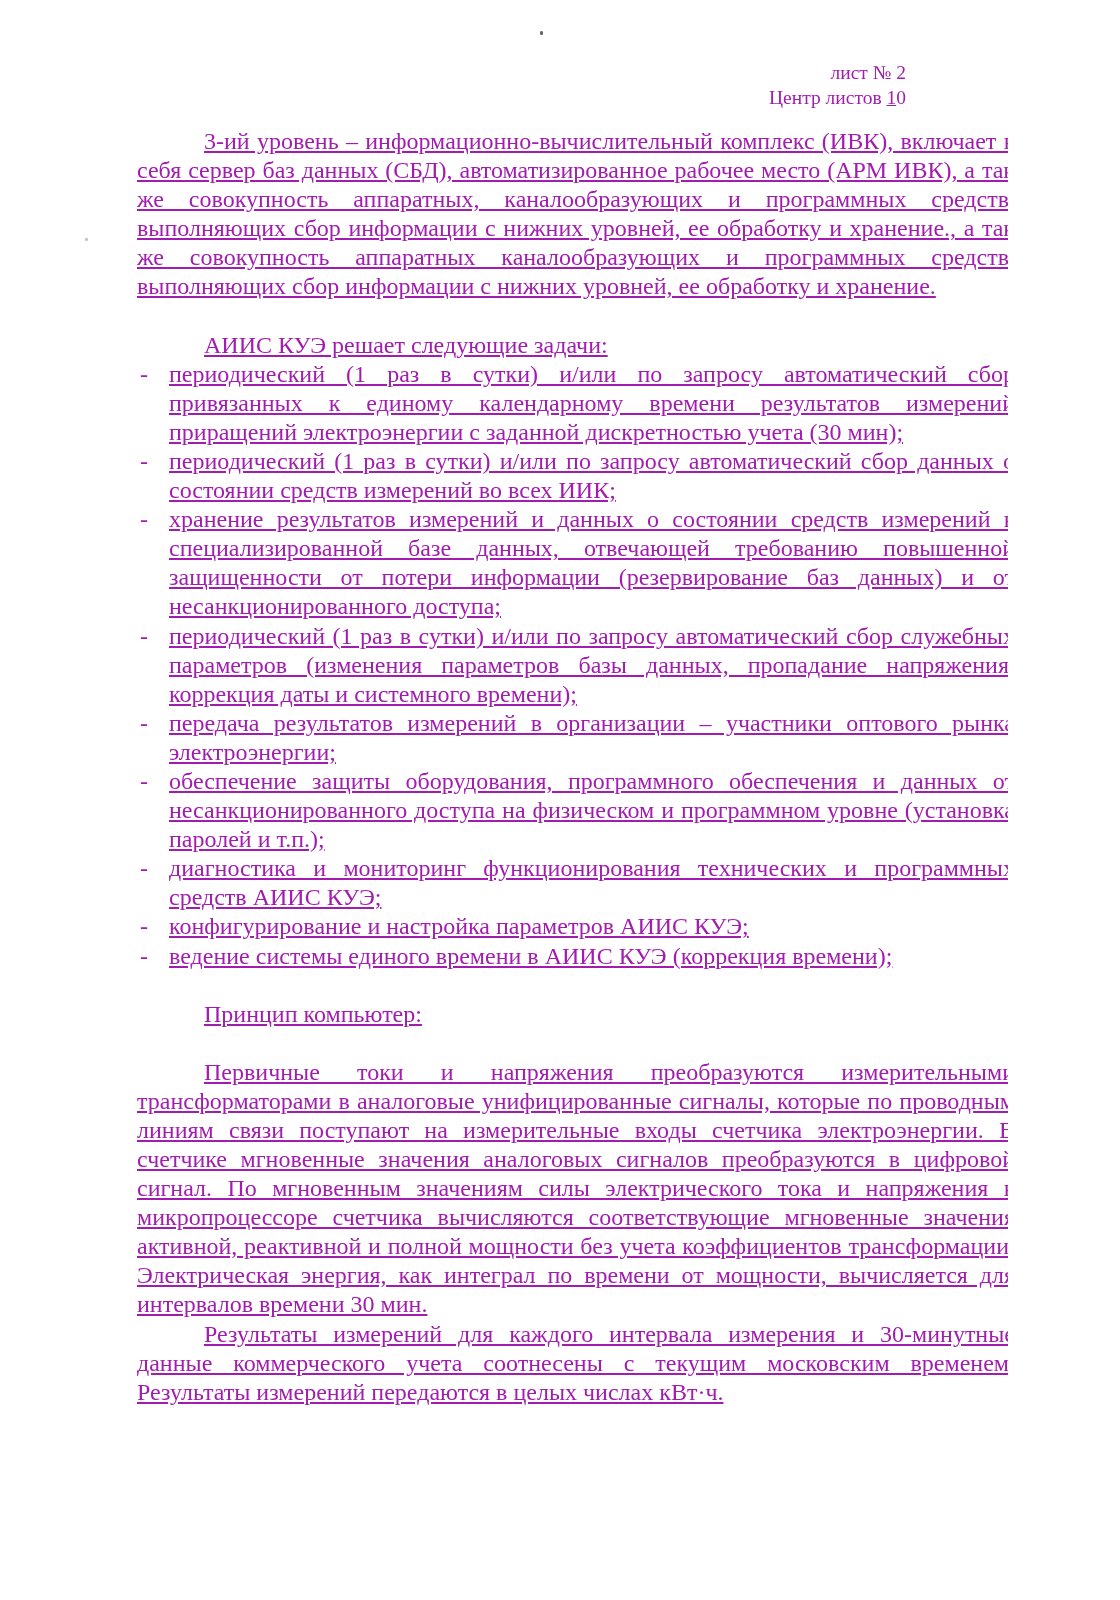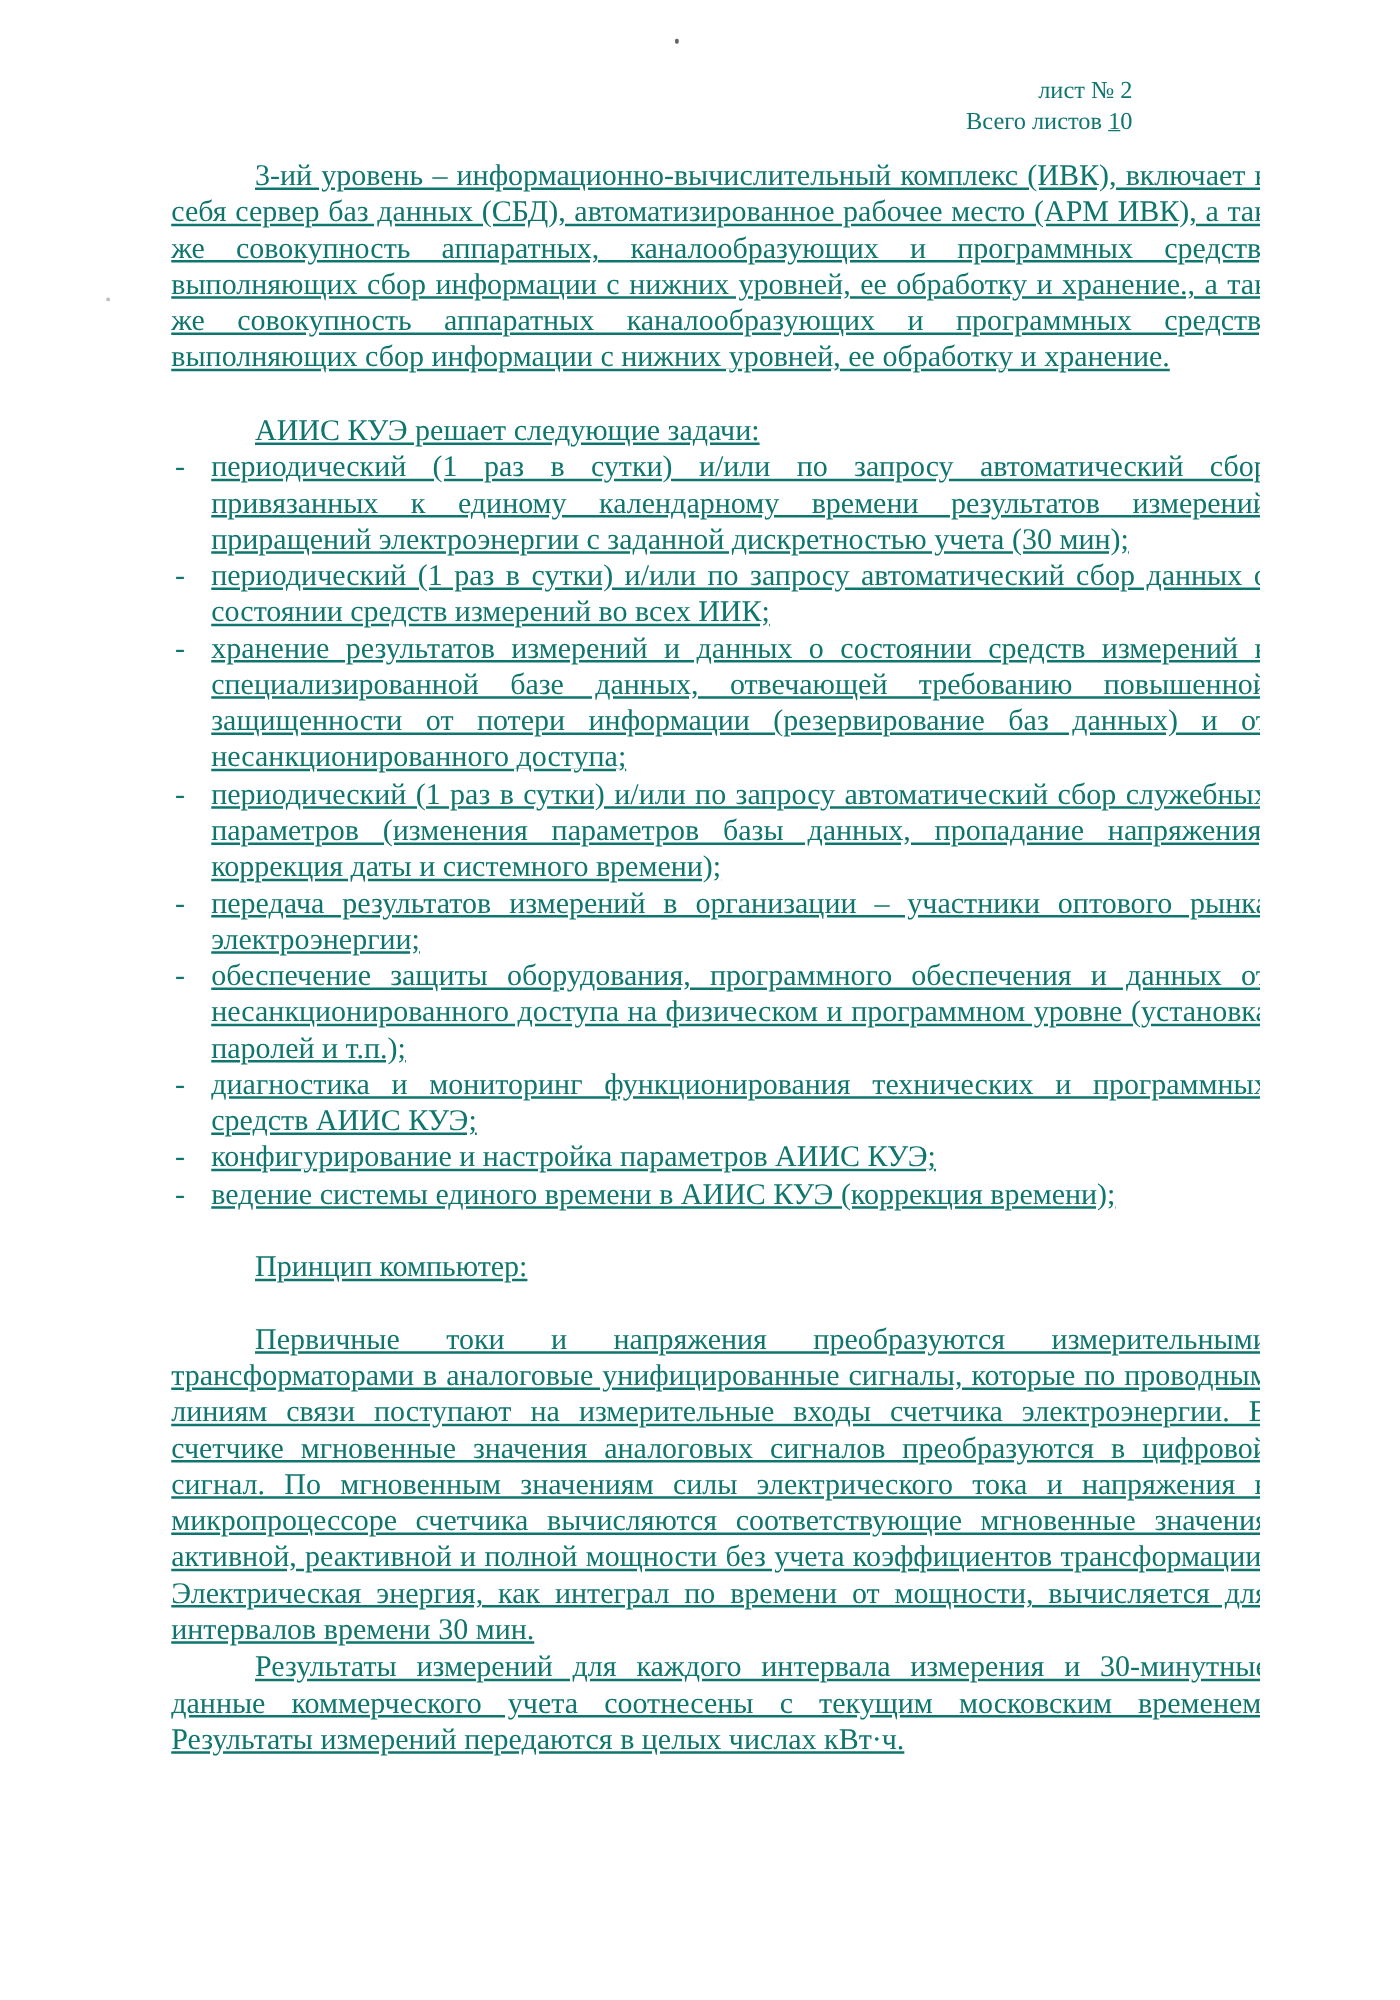--- a/index.html
+++ b/index.html
@@ -8,21 +8,21 @@
     padding: 0;
     background: #ffffff;
   }
   .page {
     position: relative;
     width: 1008px;
     height: 1600px;
     background: #ffffff;
     overflow: hidden;
     font-family: "Liberation Serif", "DejaVu Serif", serif;
-    color: #0f766e;
+    color: #a21caf;
     -webkit-font-smoothing: none;
   }
 
   
   .page-header {
     position: absolute;
     top: 60px;
     right: 102px;
     text-align: right;
     font-size: 19.5px;
@@ -89,21 +89,21 @@
 </head>
 <body>
 
 <div class="page">
 
   <div class="speck s1"></div>
   <div class="speck s2"></div>
 
   <div class="page-header">
     <span class="hdr-line">лист № 2</span>
-    <span class="hdr-line"><span>Всего листов </span><span class="underline-digit">1</span><span>0</span></span>
+    <span class="hdr-line"><span>Центр листов </span><span class="underline-digit">1</span><span>0</span></span>
   </div>
 
   <div class="body-text">
 
     <p class="para">3-ий уровень – информационно-вычислительный комплекс (ИВК), включает в себя сервер баз данных (СБД), автоматизированное рабочее место (АРМ ИВК), а так же совокупность аппаратных, каналообразующих и программных средств, выполняющих сбор информации с нижних уровней, ее обработку и хранение., а так же совокупность аппаратных каналообразующих и программных средств, выполняющих сбор информации с нижних уровней, ее обработку и хранение.</p>
 
 
 
     <div class="vspace-1"></div>
 

